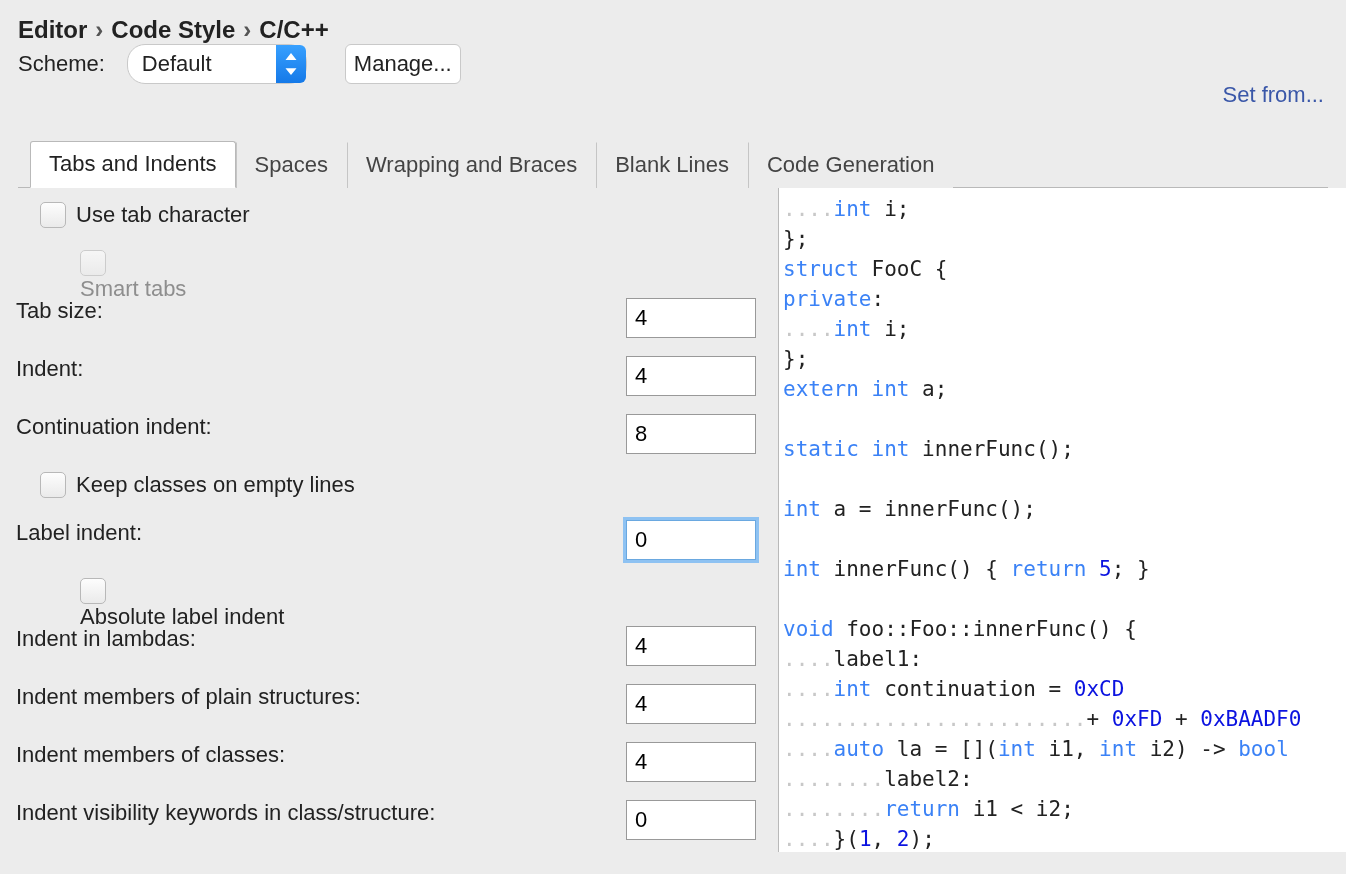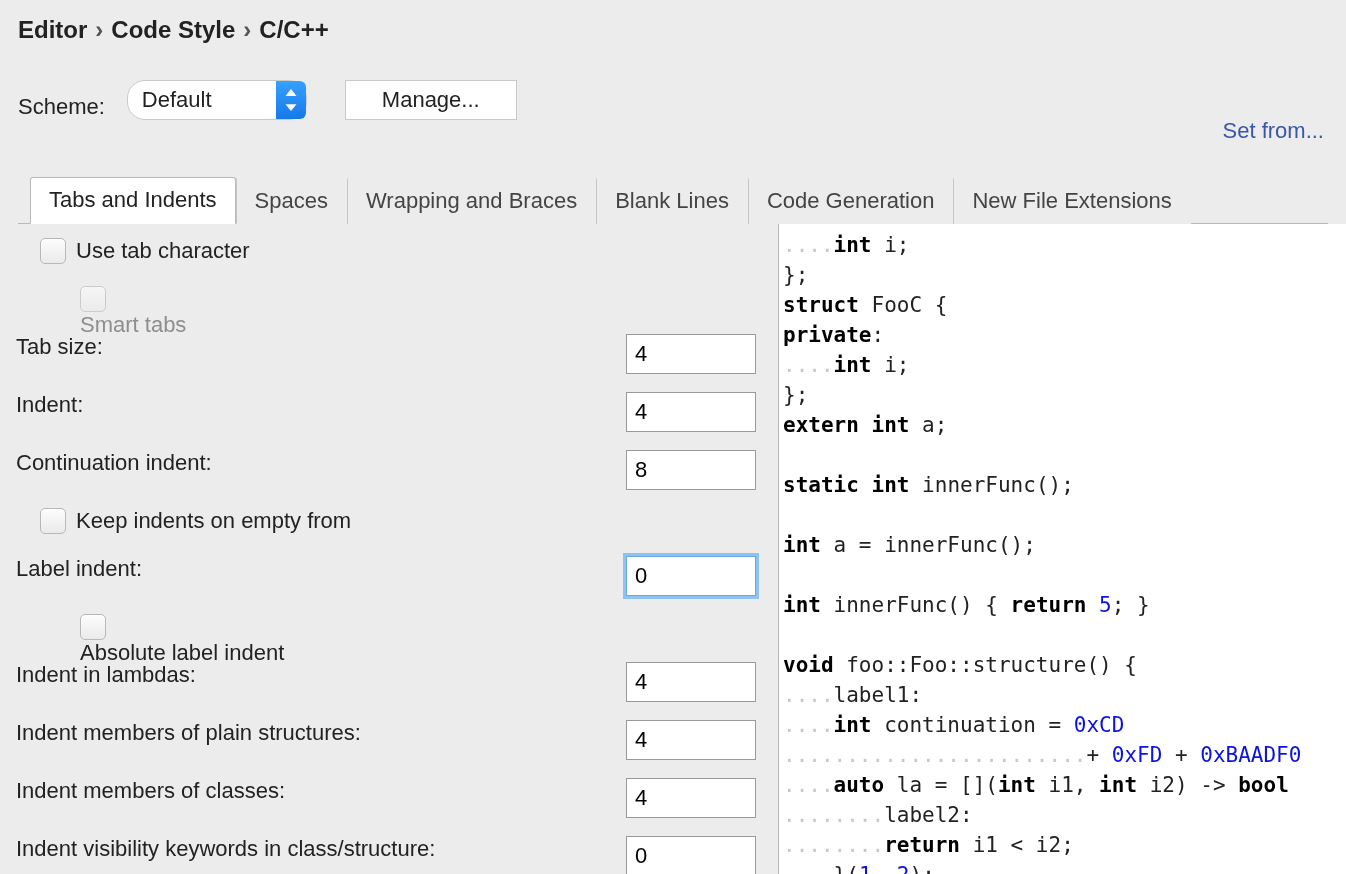--- a/index.html
+++ b/index.html
@@ -16,23 +16,22 @@
   
   .header { padding: 16px 18px 0 18px; }
   .breadcrumb {
     font-weight: 700;
     font-size: 24px;
     display: flex;
     gap: 6px;
   }
   .crumb-sep { color: #555; font-weight: 700; padding: 0 2px;}
   .scheme-row {
-    margin-top: 36px;
-    display: flex;
-    align-items: flex-end;
+    display: flex;
+    align-items: center;
     gap: 22px;
     position: relative;
   }
   .scheme-label { font-size: 22px; }
   .scheme-select {
     background: #fff;
     border: 1px solid #c9c9c9;
     border-radius: 18px;
     height: 40px;
     display: flex;
@@ -52,23 +51,23 @@
     border-bottom-right-radius: 6px;
     display:flex;
     align-items:center;
     justify-content:center;
   }
   .sel-arrows svg { width:14px; height:22px; }
   .manage-btn {
     margin-left: 16px;
     background: #fff;
     border: 1px solid #c9c9c9;
-    border-radius: 0;
+    border-radius: 6px;
     height: 40px;
-    padding: 0 36px;
+    padding: 0 8px;
     font-size: 22px;
     cursor: pointer;
     display:flex;align-items:center;
   }
   .set-from {
     color: #3a57a8;
     position: absolute;
     right: 4px;
     bottom: -24px;
     font-size: 22px;
@@ -156,21 +155,21 @@
   }
 
   
   .code {
     font-family: Menlo, Consolas, monospace;
     font-size: 21px;
     line-height: 30px;
     white-space: pre;
     color: #222;
   }
-  .kw { color: #000000; font-weight:700;}
+  .kw { color: #3b82f6; font-weight:400;}
   .lit { color: #0b13e0; }
   .ws  { color: #c8c8c8;}
 </style>
 </head>
 <body>
 
 <div class="header">
   <div class="breadcrumb">
     <span>Editor</span>
     <span class="crumb-sep">›</span>
@@ -194,21 +193,20 @@
     </div>
     <a class="set-from">Set from...</a>
   </div>
 
   <div class="tabs">
     <div class="tab active">Tabs and Indents</div>
     <div class="tab">Spaces</div>
     <div class="tab">Wrapping and Braces</div>
     <div class="tab">Blank Lines</div>
     <div class="tab">Code Generation</div>
-    <div class="tab">New File Extensions</div>
   </div>
 </div>
 
 <div class="body">
 
   <div class="form-pane">
 
     <div class="opt-row indent1 tight">
       <span class="chk"></span>
       <span class="lbl">Use tab character</span>
@@ -228,21 +226,21 @@
       <input class="num-input" value="4" style="">
     </div>
 
     <div class="opt-row">
       <span class="lbl">Continuation indent:</span>
       <input class="num-input" value="8" style="">
     </div>
 
     <div class="opt-row indent1 tight">
       <span class="chk"></span>
-      <span class="lbl">Keep indents on empty from</span>
+      <span class="lbl">Keep classes on empty lines</span>
     </div>
 
     <div class="opt-row">
       <span class="lbl">Label indent:</span>
       <input class="num-input focused" value="0" style="">
     </div>
 
     <div class="opt-row indent2 tight">
       <span class="chk"></span>
       <span class="lbl">Absolute label indent</span>
@@ -277,21 +275,21 @@
 <span class="ws">....</span><span class="kw">int</span><span> i;</span>
 <span>};</span>
 <span class="kw">extern</span> <span class="kw">int</span><span> a;</span>
 
 <span class="kw">static</span> <span class="kw">int</span><span> innerFunc();</span>
 
 <span class="kw">int</span><span> a = innerFunc();</span>
 
 <span class="kw">int</span><span> innerFunc() { </span><span class="kw">return</span><span> </span><span class="lit">5</span><span>; }</span>
 
-<span class="kw">void</span><span> foo::Foo::structure() {</span>
+<span class="kw">void</span><span> foo::Foo::innerFunc() {</span>
 <span class="ws">....</span><span>label1:</span>
 <span class="ws">....</span><span class="kw">int</span><span> continuation = </span><span class="lit">0xCD</span>
 <span class="ws">........................</span><span>+ </span><span class="lit">0xFD</span><span> + </span><span class="lit">0xBAADF0</span>
 <span class="ws">....</span><span class="kw">auto</span><span> la = [](</span><span class="kw">int</span><span> i1, </span><span class="kw">int</span><span> i2) -&gt; </span><span class="kw">bool</span>
 <span class="ws">........</span><span>label2:</span>
 <span class="ws">........</span><span class="kw">return</span><span> i1 &lt; i2;</span>
 <span class="ws">....</span><span>}(</span><span class="lit">1</span><span>, </span><span class="lit">2</span><span>);</span></div>
   </div>
 </div>
 

